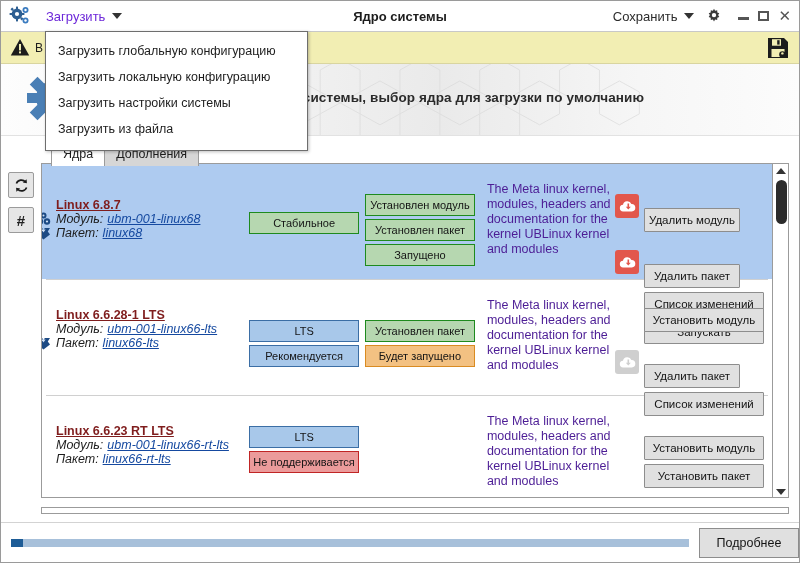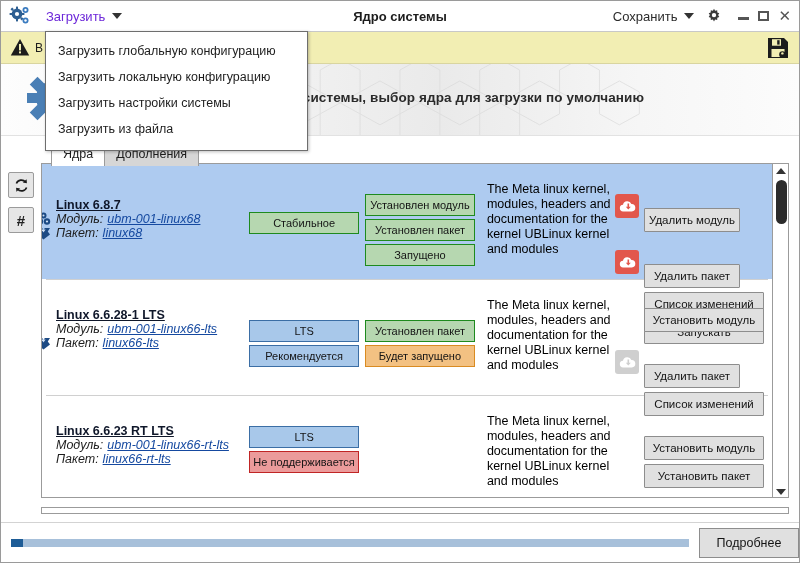--- a/index.html
+++ b/index.html
@@ -89,37 +89,37 @@
     position: absolute; left: 40px; top: 27px; right: 10px; bottom: 28px;
     border: 1px solid #9b9b9b; background: #ffffff; display: flex;
   }
   .listinner { flex: 1 1 auto; position: relative; overflow: hidden; }
 
   .krow { position: relative; height: 115px; display: flex; align-items: flex-start; }
   .krow.sel { background: #aecbf0; }
   .krow-sep { height:1px; background:#d0d0d0; margin: 0 4px; }
 
   .kinfo { width: 225px; padding-left: 14px; padding-top: 0; position: relative; }
-  .ktitle { font-size: 12.5px; font-weight: bold; color: #0f172a; text-decoration: underline; }
+  .ktitle { font-size: 12.5px; font-weight: bold; color: #7f1d1d; text-decoration: underline; }
   .kline { font-size: 12.5px; font-style: italic; color: #1d1d1d; white-space: nowrap; display: flex; align-items: center; gap: 4px; }
   .kline a { color: #1549a0; text-decoration: underline; font-style: italic; }
 
   .kbadges { width: 120px; display: flex; flex-direction: column; gap: 3px; }
   .kbadges2 { width: 120px; display: flex; flex-direction: column; gap: 3px; margin-left: 6px; }
   .badge {
     font-size: 11px; text-align: center; padding: 4px 2px;
     border: 1px solid #444; color: #141414;
   }
   .b-green { background: #b6d7b0; border-color: #1e8a1e; }
   .b-blue  { background: #a8c8ea; border-color: #3b6ea5; }
   .b-orange{ background: #f3c182; border-color: #d98b22; }
   .b-red   { background: #eb9b9b; border-color: #c02525; }
 
   .kdesc {
-    width: 140px; font-size: 12.5px; color: #000000; line-height: 15px; margin-left: 12px;
+    width: 140px; font-size: 12.5px; color: #4c1d95; line-height: 15px; margin-left: 12px;
   }
 
   .kacts { margin-left: auto; padding-right: 8px; display: flex; flex-direction: column; gap: 4px; }
   .actrow { display: flex; align-items: center; gap: 5px; }
   .abtn {
     width: 120px; font-size: 11.5px; text-align: center; padding: 5px 2px;
     background: #e0e0e0; border: 1px solid #8d8d8d; color: #141414; border-radius: 1px;
   }
   .abtn.narrow { width: 96px; margin-top: 28px; }
   .cloud {

